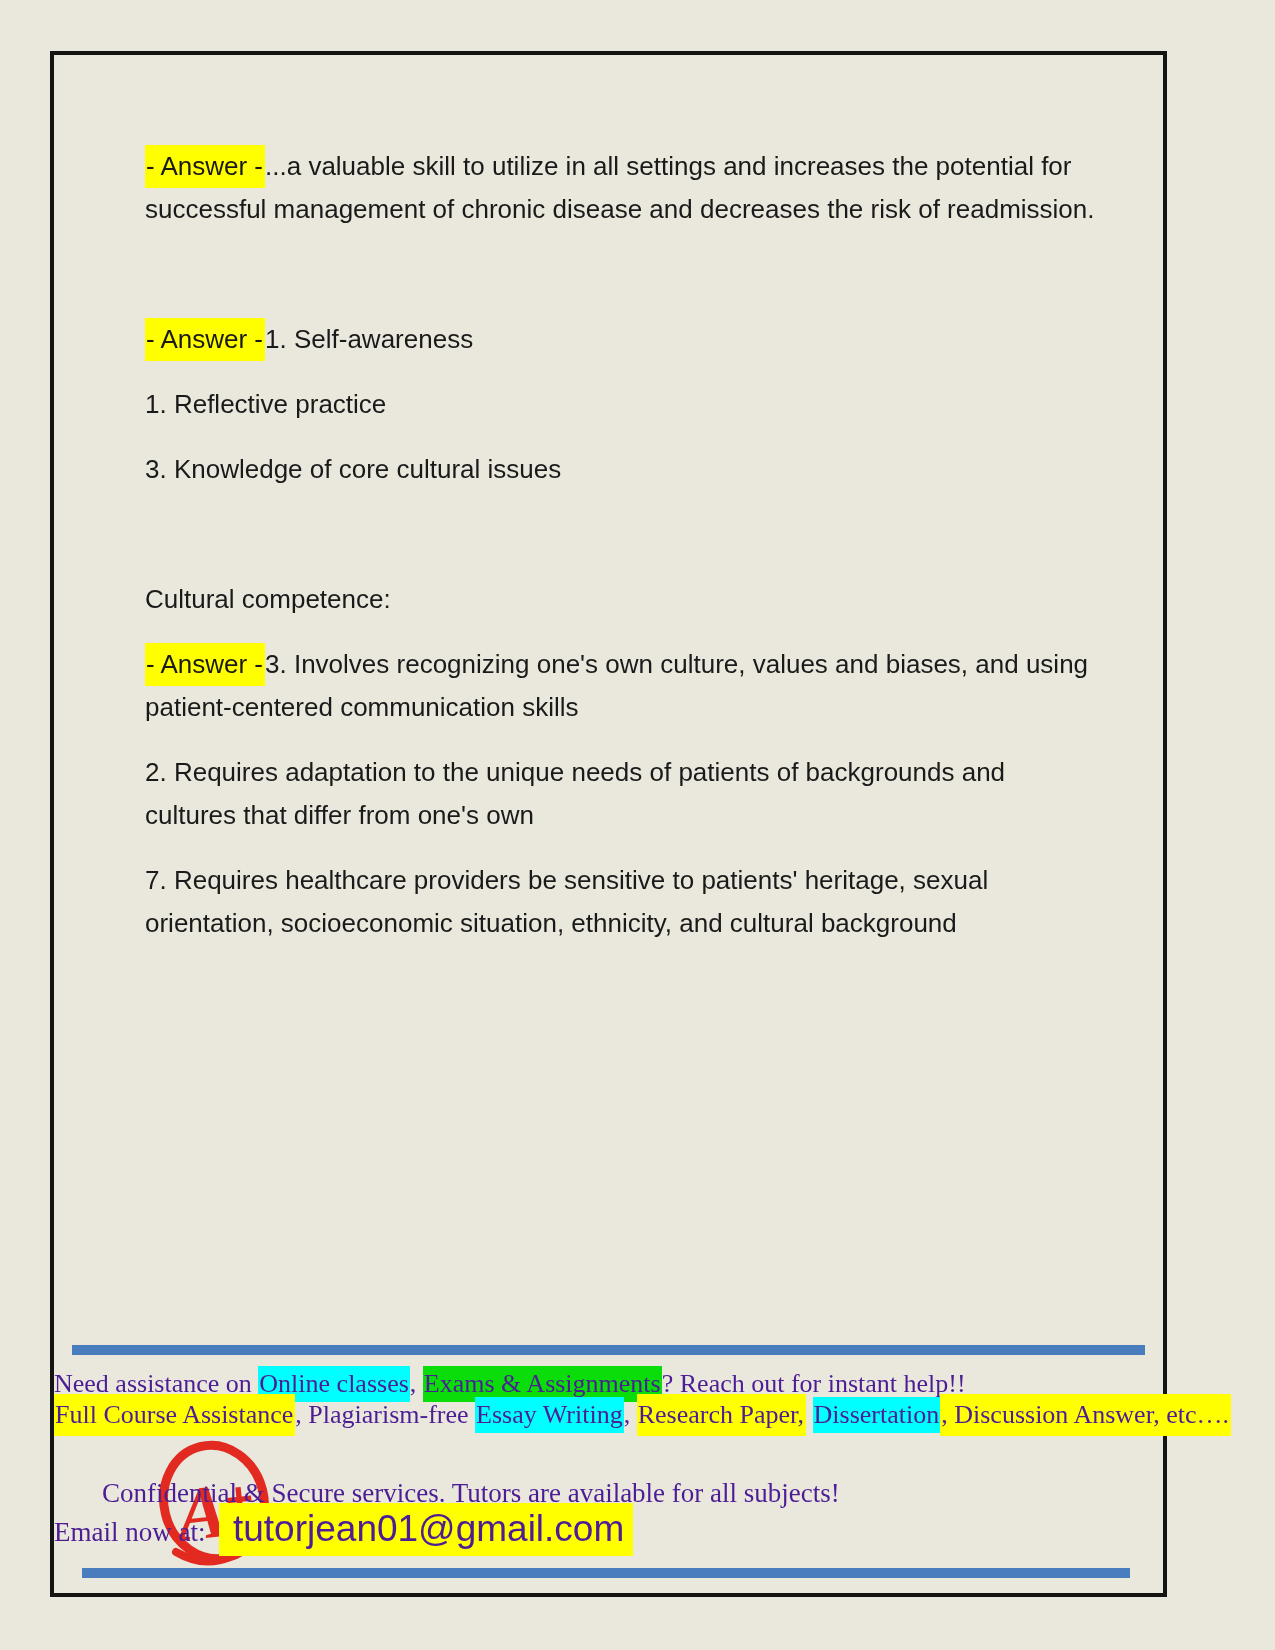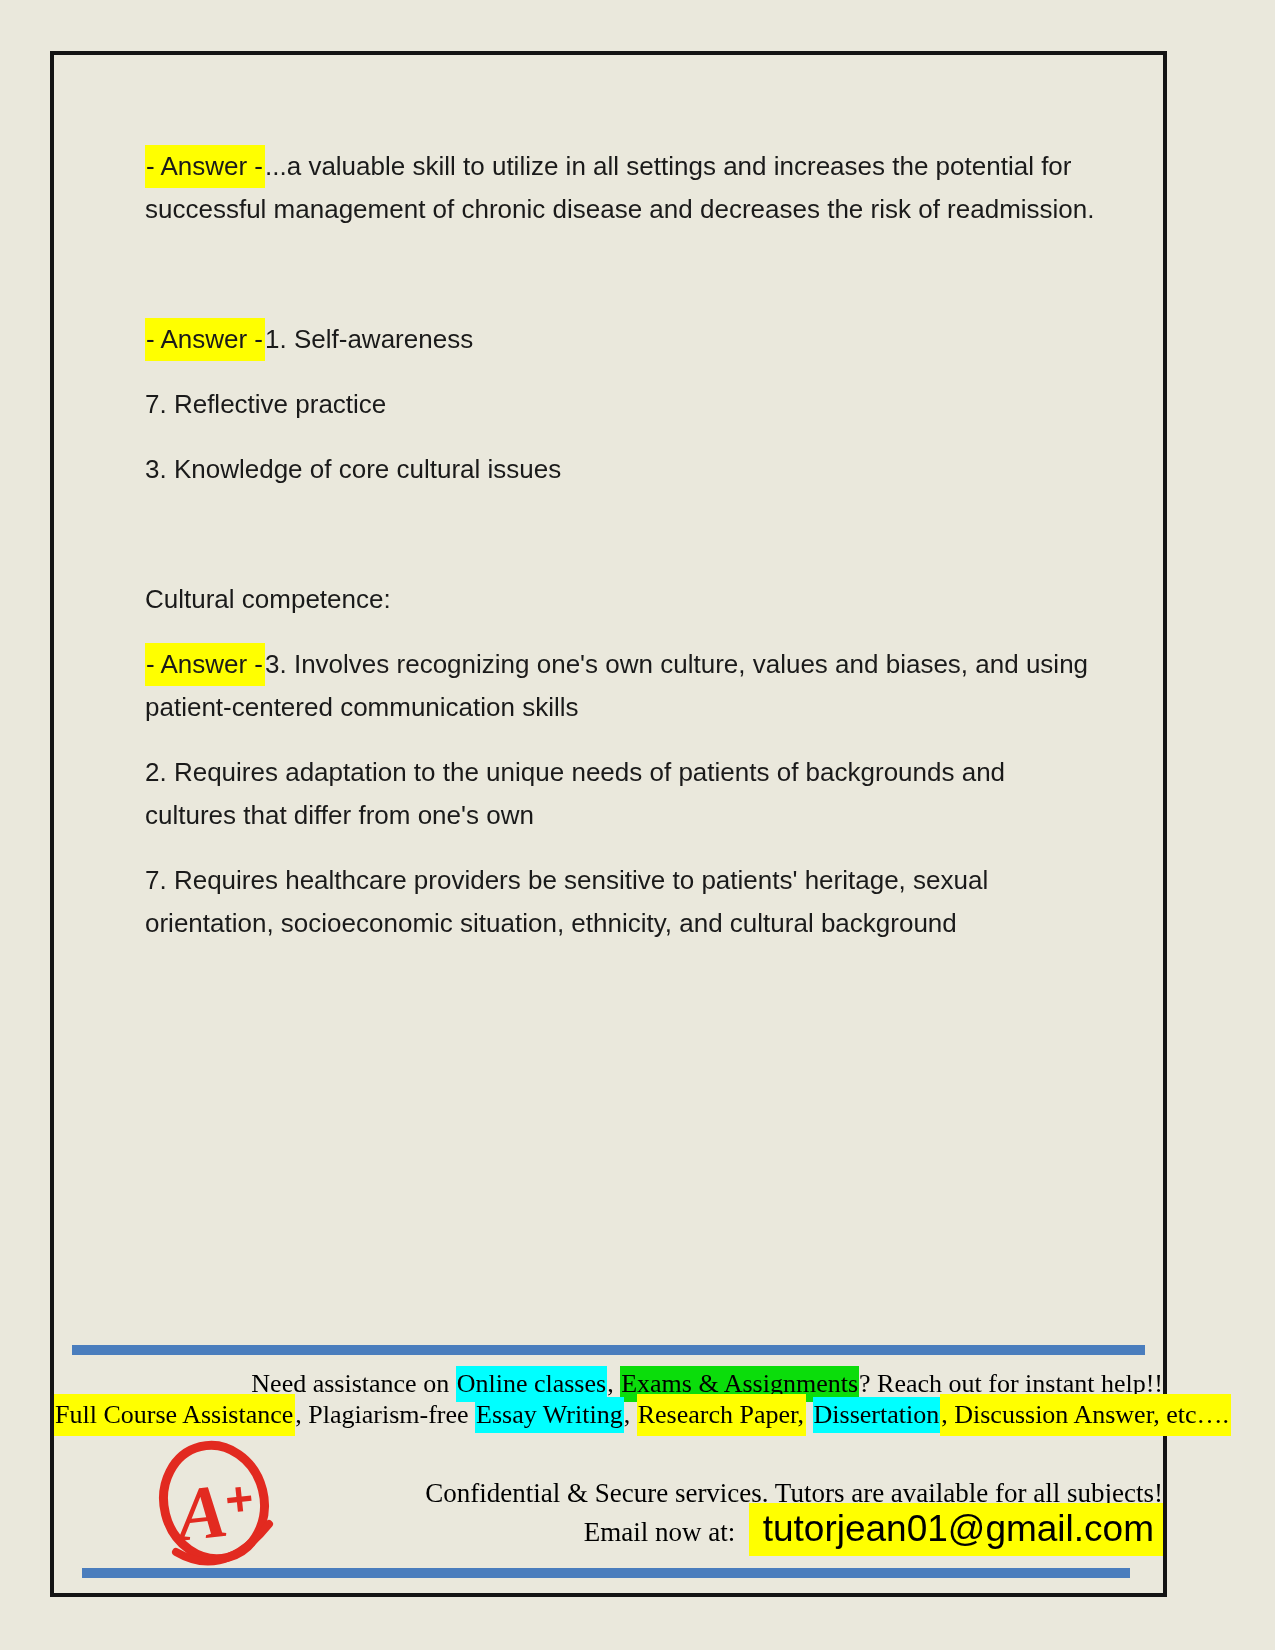--- a/index.html
+++ b/index.html
@@ -38,25 +38,25 @@
     position: absolute;
     height: 10px;
     background: #4a7dbd;
   }
   .divider-top    { left: 18px; top: 1290px; width: 1073px; }
   .divider-bottom { left: 28px; top: 1513px; width: 1048px; }
 
   .footer-line {
     position: absolute;
     left: 0; width: 100%;
-    text-align: right;
+    text-align: left;
     font-family: "Liberation Serif", "DejaVu Serif", serif;
     font-size: 26px;
     line-height: 33px;
-    color: #000000;
+    color: #4c1d95;
     white-space: nowrap;
   }
   .footer-line-1 { top: 1312px; }
   .footer-line-2 { top: 1343px; }
   .footer-confidential { top: 1422px; font-size: 27px; padding-left: 48px; }
   .footer-email-row { top: 1457px; font-size: 27px; }
   .email-address {
     font-family: "Liberation Sans", "DejaVu Sans", sans-serif;
     font-weight: normal;
     font-size: 37px;
@@ -72,21 +72,21 @@
 </head>
 <body>
 
 <div class="page">
   <div class="frame">
 
     <div class="body-text">
       <p class="para"><span class="hl-yellow">- Answer -</span><span>...a valuable skill to utilize in all settings and increases the potential for successful management of chronic disease and decreases the risk of readmission.</span></p>
       <p class="para spacer"></p>
       <p class="para"><span class="hl-yellow">- Answer -</span><span>1. Self-awareness</span></p>
-      <p class="para"><span>7. Reflective practice</span></p>
+      <p class="para"><span>1. Reflective practice</span></p>
       <p class="para"><span>3. Knowledge of core cultural issues</span></p>
       <p class="para spacer"></p>
       <p class="para"><span>Cultural competence:</span></p>
       <p class="para"><span class="hl-yellow">- Answer -</span><span>3. Involves recognizing one's own culture, values and biases, and using patient-centered communication skills</span></p>
       <p class="para"><span>2. Requires adaptation to the unique needs of patients of backgrounds and cultures that differ from one's own</span></p>
       <p class="para"><span>7. Requires healthcare providers be sensitive to patients' heritage, sexual orientation, socioeconomic situation, ethnicity, and cultural background</span></p>
       <p class="para spacer"></p>
     </div>
 
     <div class="divider divider-top"></div>

